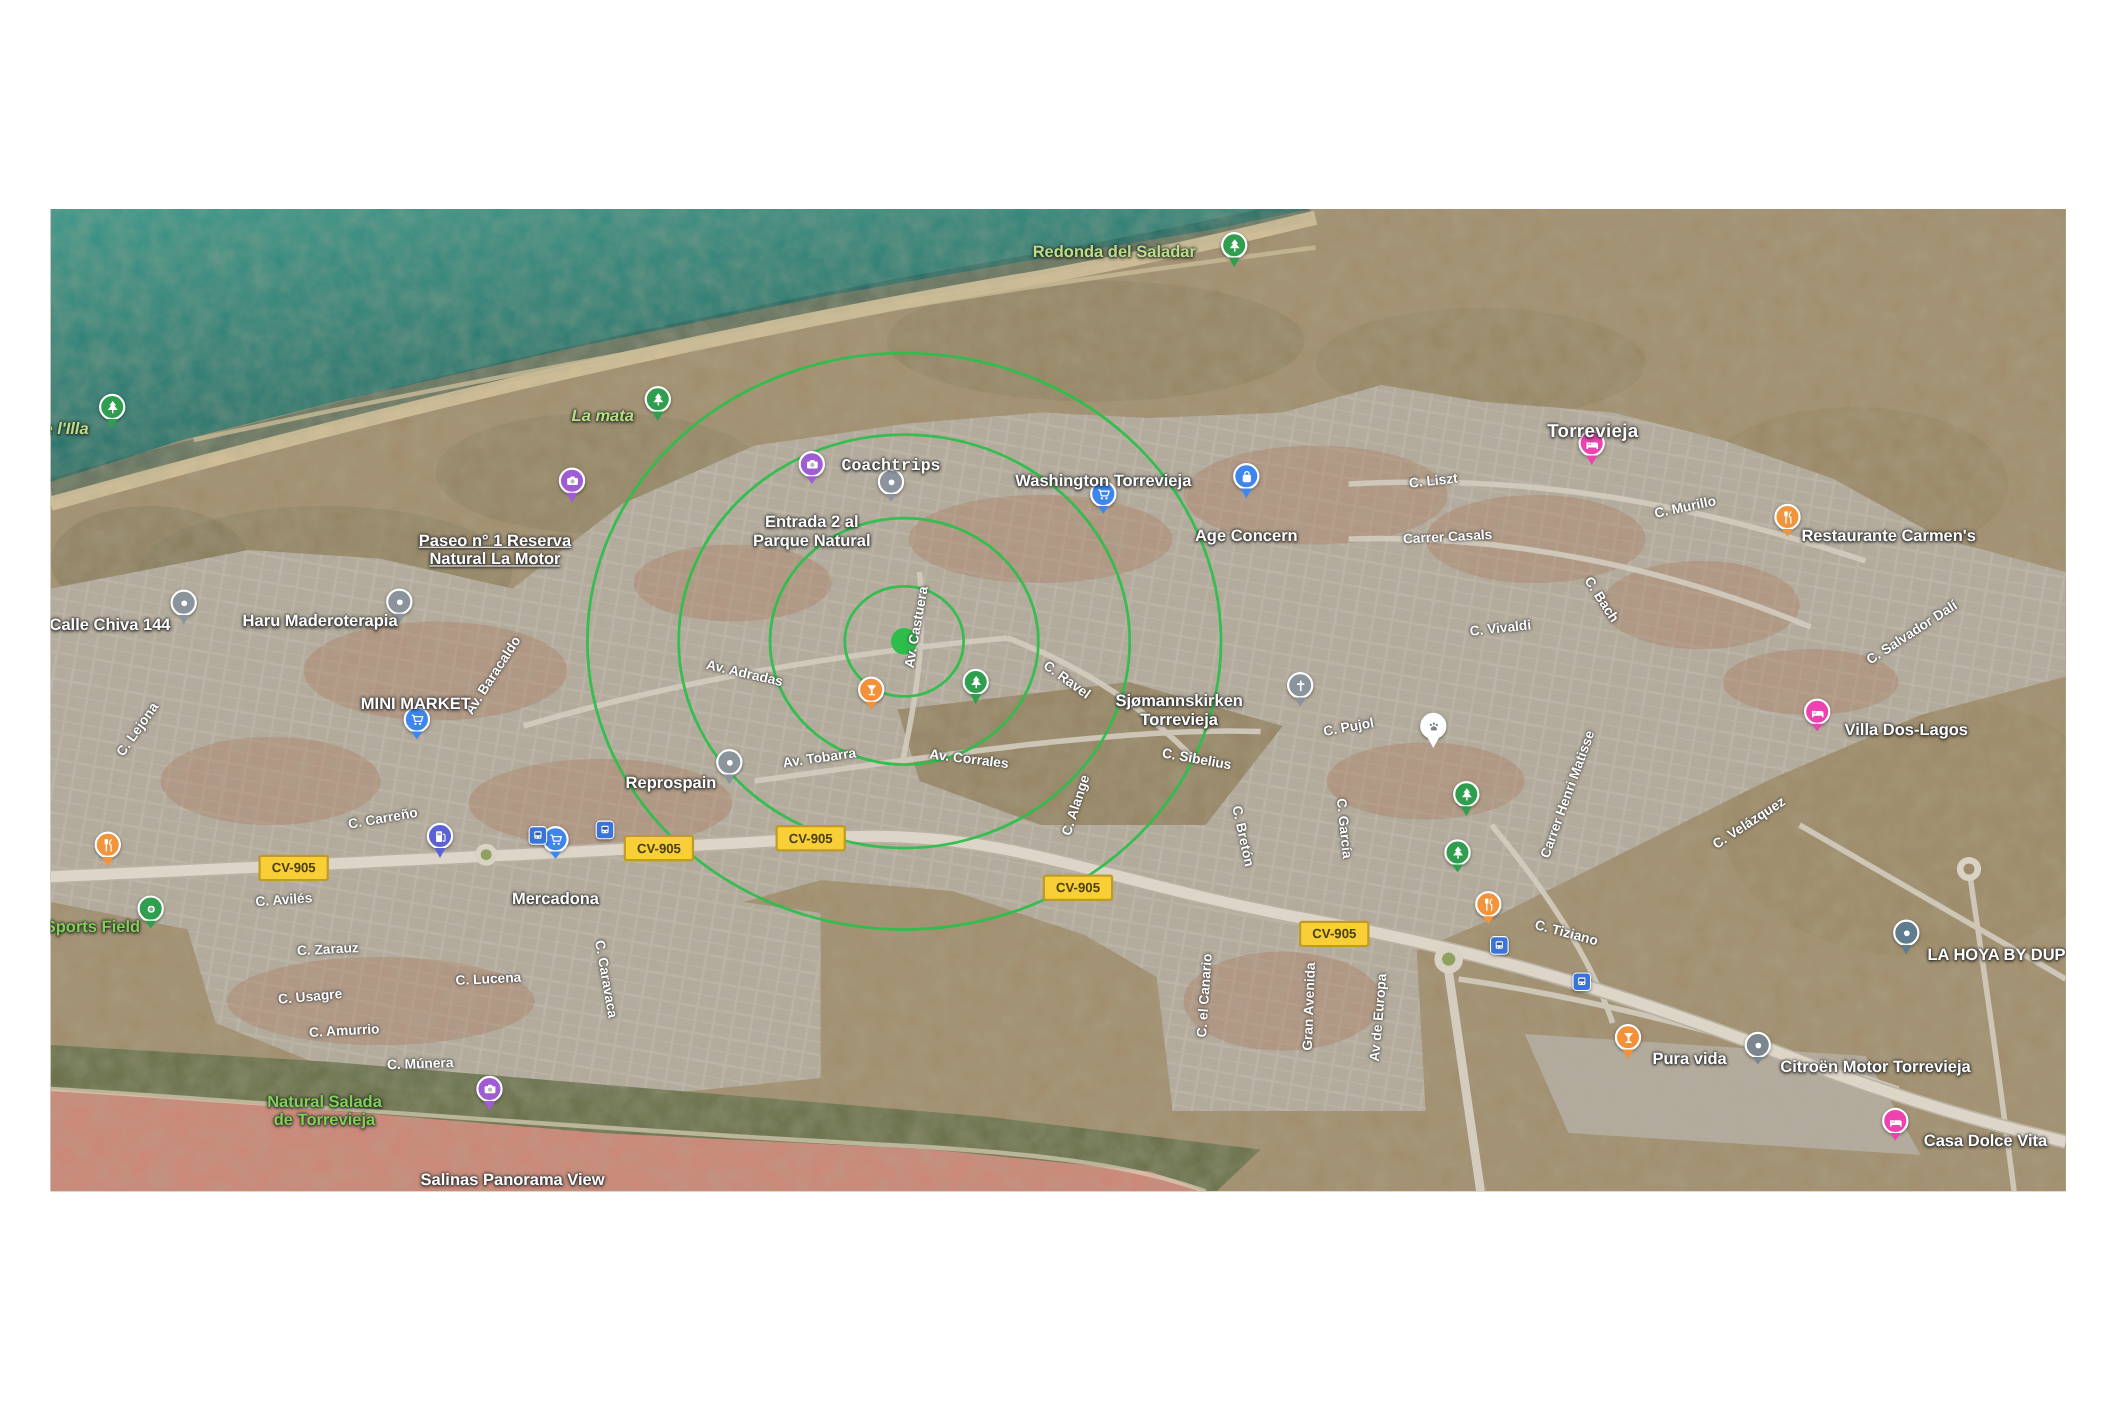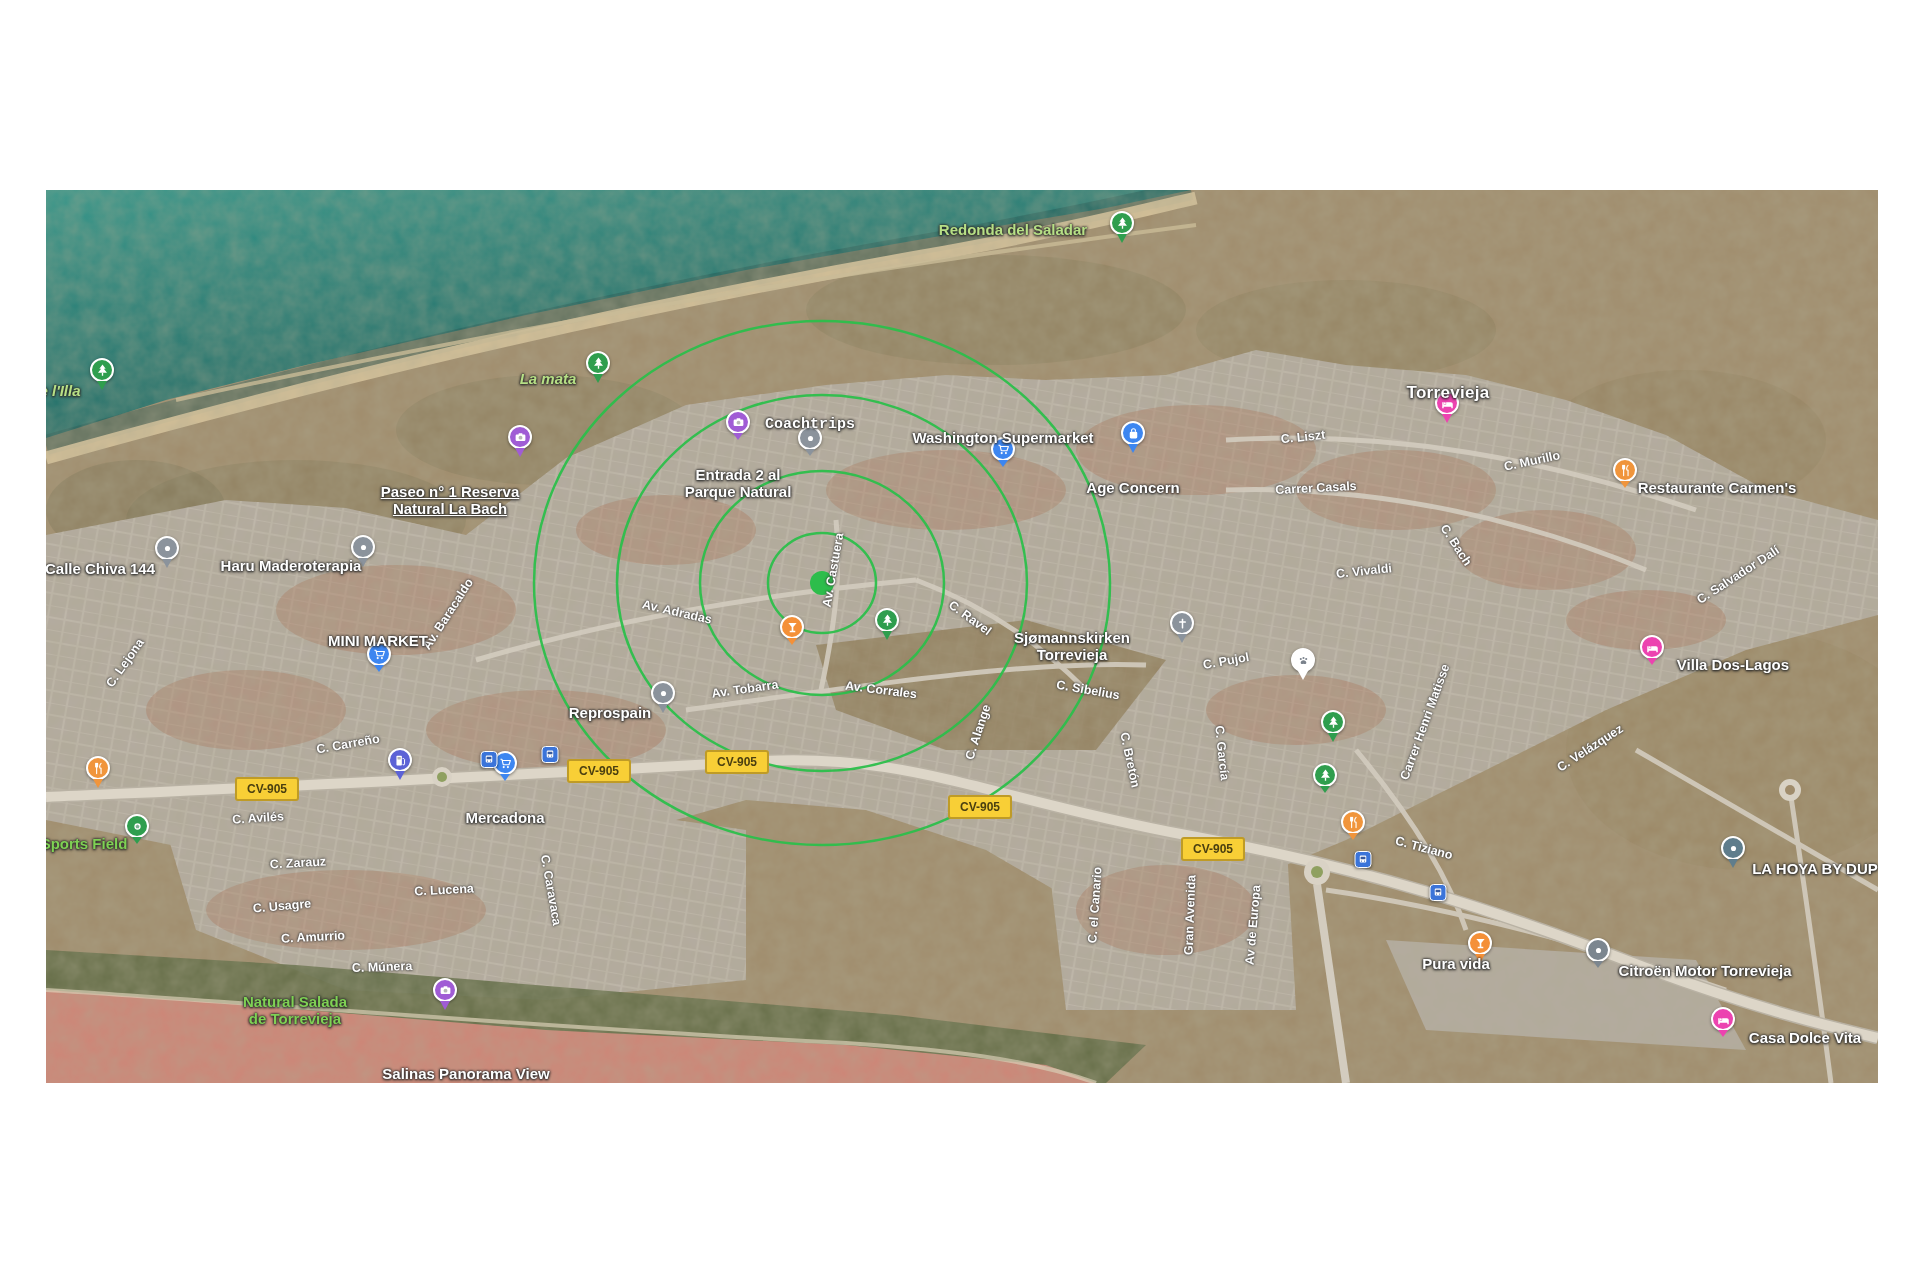--- a/index.html
+++ b/index.html
@@ -512,29 +512,29 @@
         <div class="map-label nature italic" style="left: 14px; top: 200px;">
           <div>e l'Illa</div>
         </div>
         <div class="map-label nature italic" style="left: 502px; top: 188px;">
           <div>La mata</div>
         </div>
         <div class="map-label " style="left: 764px; top: 234px; font-family: Liberation Mono, monospace;">
           <div>Coachtrips</div>
         </div>
         <div class="map-label " style="left: 957px; top: 247px;">
-          <div>Washington Supermarket</div>
+          <div>Washington Torrevieja</div>
         </div>
         <div class="map-label " style="left: 692px; top: 293px;">
           <div>Entrada 2 al</div>
           <div>Parque Natural</div>
         </div>
         <div class="map-label " style="left: 404px; top: 310px; text-decoration: underline;">
           <div>Paseo n° 1 Reserva</div>
-          <div>Natural La Bach</div>
+          <div>Natural La Motor</div>
         </div>
         <div class="map-label " style="left: 1087px; top: 297px;">
           <div>Age Concern</div>
         </div>
         <div class="map-label city" style="left: 1402px; top: 202px;">
           <div>Torrevieja</div>
         </div>
         <div class="map-label " style="left: 1671px; top: 297px;">
           <div>Restaurante Carmen's</div>
         </div>
@@ -559,21 +559,21 @@
         </div>
         <div class="map-label " style="left: 459px; top: 627px;">
           <div>Mercadona</div>
         </div>
         <div class="map-label nature-bright" style="left: 38px; top: 653px;">
           <div>Sports Field</div>
         </div>
         <div class="map-label " style="left: 1769px; top: 678px;">
           <div>LA HOYA BY DUP</div>
         </div>
-        <div class="map-label " style="left: 1410px; top: 773px;">
+        <div class="map-label " style="left: 1490px; top: 773px;">
           <div>Pura vida</div>
         </div>
         <div class="map-label " style="left: 1659px; top: 780px;">
           <div>Citroën Motor Torrevieja</div>
         </div>
         <div class="map-label " style="left: 1759px; top: 847px; text-align: right;">
           <div>Casa Dolce Vita</div>
         </div>
         <div class="map-label " style="left: 420px; top: 855px; margin-top: 28px;">
           <div>Salinas Panorama View</div>

